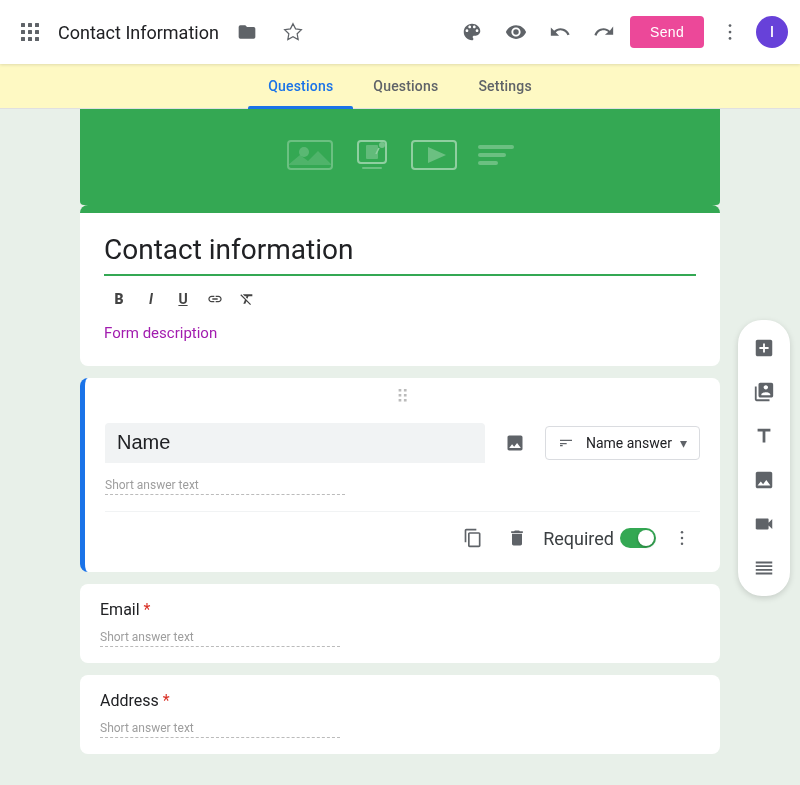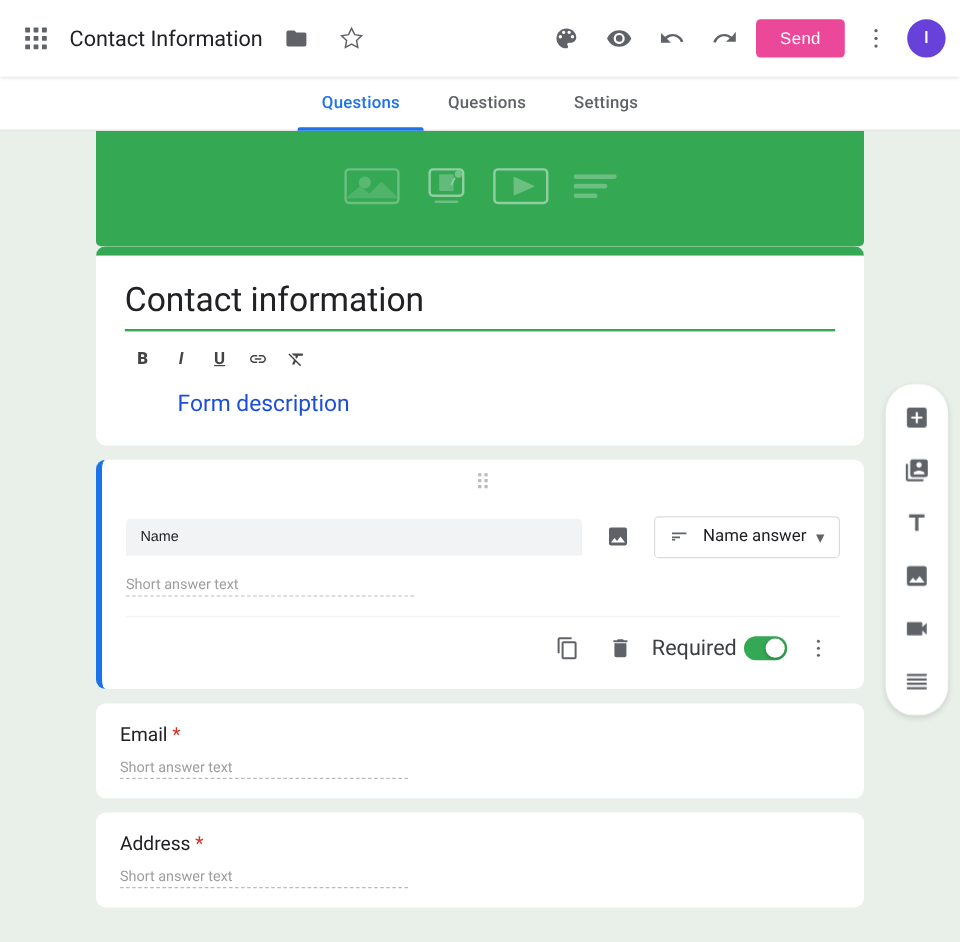--- a/index.html
+++ b/index.html
@@ -69,21 +69,21 @@
       border-radius: 50%;
       background: #6741d9;
       color: #fff;
       display: flex; align-items: center; justify-content: center;
       font-size: 14px;
       font-weight: 500;
     }
 
     
     .tabs-bar {
-      background: #ffffff;
+      background: #fef9c3;
       display: flex;
       justify-content: center;
       gap: 0;
       border-bottom: 1px solid #e0e0e0;
       position: relative;
       z-index: 5;
     }
     .tab {
       padding: 14px 20px;
       font-size: 14px;
@@ -160,23 +160,22 @@
     .fmt-btn {
       width: 30px; height: 30px;
       display: flex; align-items: center; justify-content: center;
       border-radius: 4px;
       cursor: pointer;
       font-size: 14px;
       color: #444;
       font-weight: bold;
     }
     .form-description {
-      font-size: 19px;
-      color: #1d4ed8;
-      margin-left: 44px;
+      font-size: 15px;
+      color: #a21caf;
     }
 
     
     .question-card {
       background: #fff;
       border-radius: 8px;
       margin-bottom: 12px;
       position: relative;
       overflow: visible;
     }
@@ -196,21 +195,21 @@
     }
 
     .question-top {
       display: flex;
       align-items: center;
       gap: 12px;
       margin-bottom: 12px;
     }
     .question-name-input {
       flex: 1;
-      font-size: 12px;
+      font-size: 20px;
       background: #f1f3f4;
       border: none;
       border-bottom: 1px solid transparent;
       padding: 8px 12px;
       border-radius: 4px 4px 0 0;
       color: #202124;
       outline: none;
     }
     .img-icon-btn {
       width: 36px; height: 36px;

